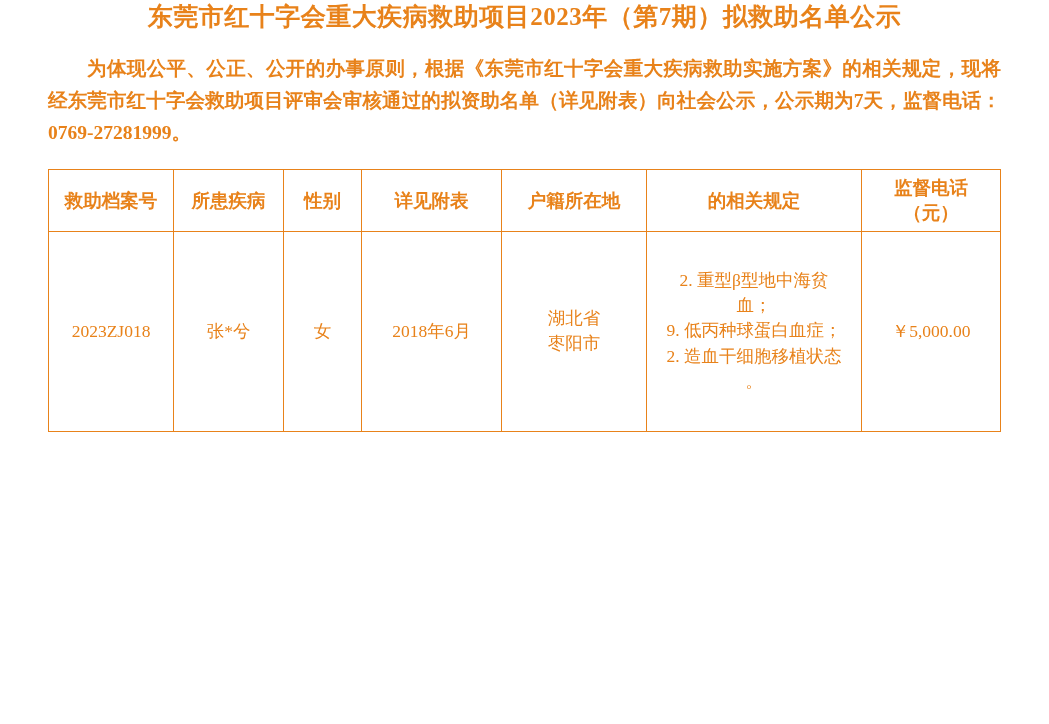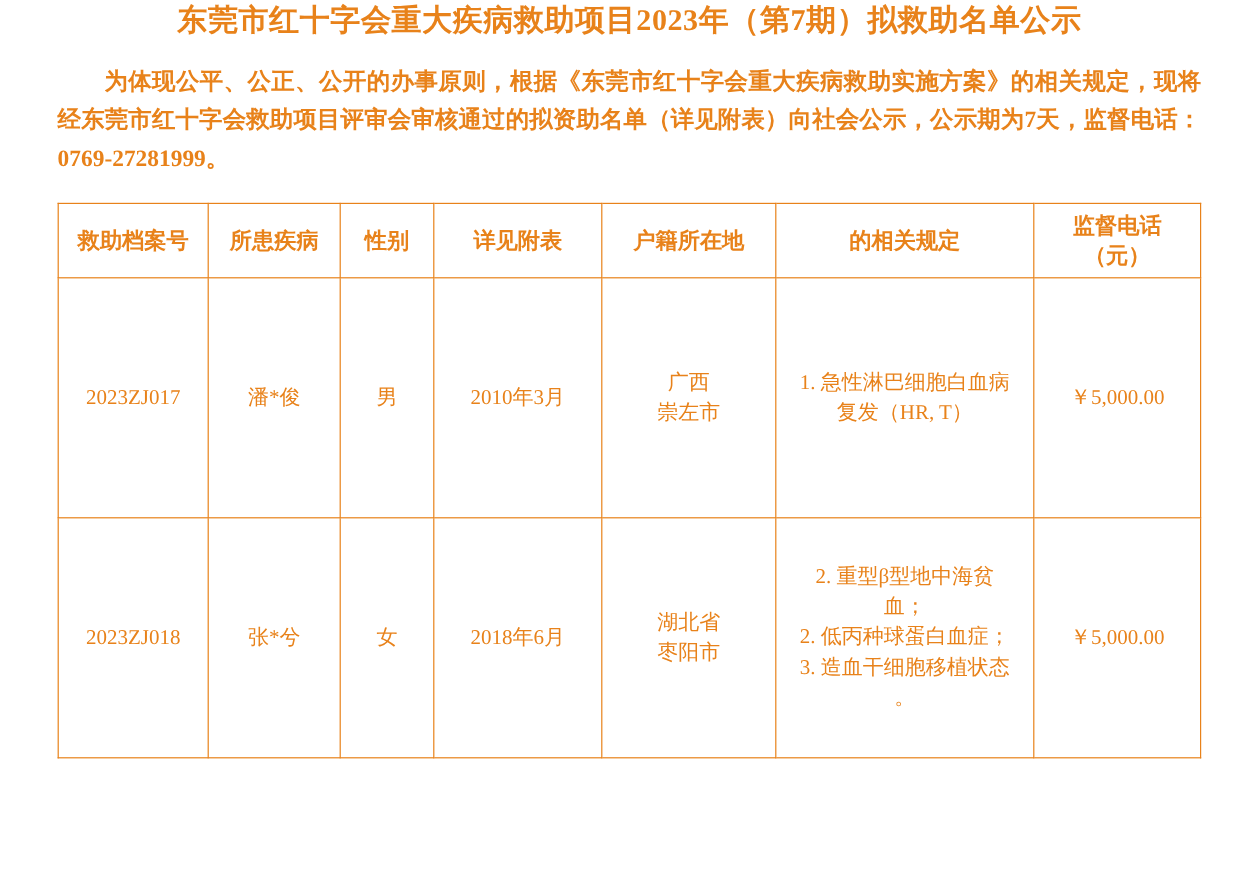--- a/index.html
+++ b/index.html
@@ -110,48 +110,33 @@
         <th>所患疾病</th>
         <th>性别</th>
         <th>详见附表</th>
         <th>户籍所在地</th>
         <th>的相关规定</th>
         <th>监督电话（元）</th>
       </tr>
     </thead>
     <tbody>
       <tr>
-        <td>2023ZJ017</td>
-        <td>潘*俊</td>
-        <td>男</td>
-        <td>2010年3月</td>
-        <td class="region-cell">
-          <span class="cell-line">广西</span>
-          <span class="cell-line">崇左市</span>
-        </td>
-        <td class="disease-cell">
-          <span class="cell-line">1. 急性淋巴细胞白血病</span>
-          <span class="cell-line">复发（HR, T）</span>
-        </td>
-        <td>￥5,000.00</td>
-      </tr>
-      <tr>
         <td>2023ZJ018</td>
         <td>张*兮</td>
         <td>女</td>
         <td>2018年6月</td>
         <td class="region-cell">
           <span class="cell-line">湖北省</span>
           <span class="cell-line">枣阳市</span>
         </td>
         <td class="disease-cell">
           <span class="cell-line">2. 重型β型地中海贫</span>
           <span class="cell-line">血；</span>
-          <span class="cell-line">2. 低丙种球蛋白血症；</span>
-          <span class="cell-line">3. 造血干细胞移植状态</span>
+          <span class="cell-line">9. 低丙种球蛋白血症；</span>
+          <span class="cell-line">2. 造血干细胞移植状态</span>
           <span class="cell-line">。</span>
         </td>
         <td>￥5,000.00</td>
       </tr>
     </tbody>
   </table>
 
 </div>
 
 </body></html>

